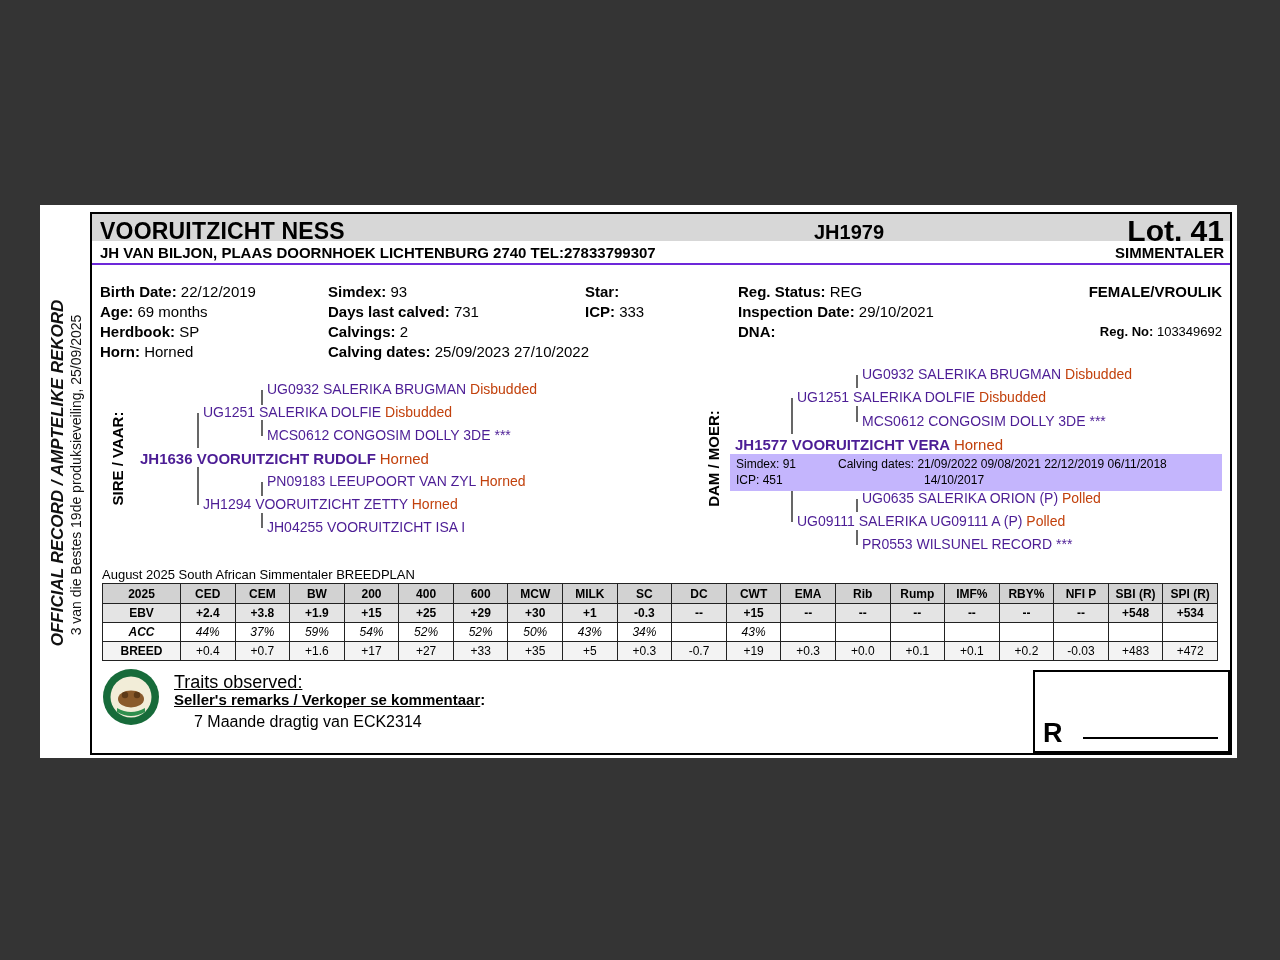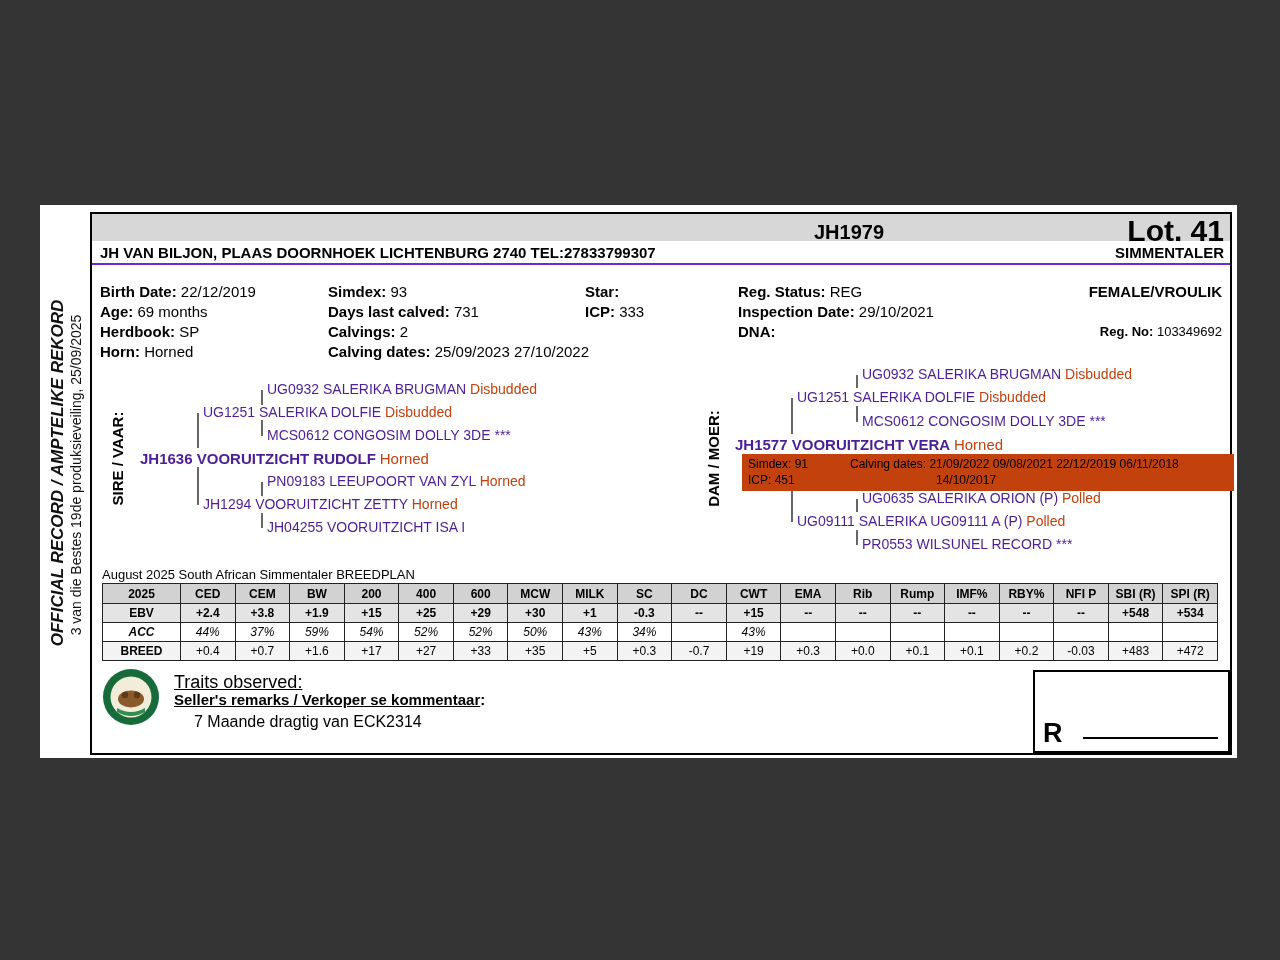--- a/index.html
+++ b/index.html
@@ -31,21 +31,21 @@
   .fld.boldval { font-weight:bold; }
 
   .vlabel { position:absolute; transform:rotate(-90deg); font-weight:bold; font-size:15px; white-space:nowrap; width:110px; text-align:center; }
 
   .ped { position:absolute; font-size:14px; white-space:nowrap; }
   .ped .nm { color:#4c1d95; }
   .ped .st { color:#c2410c; }
   .ped.main .nm { font-weight:bold; font-size:15px; }
   .ped.main .st { font-size:15px; }
 
-  .dam-info { position:absolute; left:638px; top:240px; width:492px; height:37px; background:#c2410c; font-size:12px;margin-left:12px; }
+  .dam-info { position:absolute; left:638px; top:240px; width:492px; height:37px; background:#c4b5fd; font-size:12px; }
   .dam-info span { position:absolute; white-space:nowrap; color:#000; }
 
   svg.tree { position:absolute; left:0; top:0; pointer-events:none; }
 
   .bp-title { position:absolute; left:10px; top:353px; font-size:13px; }
   .bp-src { position:absolute; left:733px; top:353px; font-size:13px; font-style:italic;margin-top:28px; }
   table.bp { position:absolute; left:10px; top:369px; width:1116px; border-collapse:collapse; table-layout:fixed; }
   .bp th, .bp td { border:1px solid #222; font-size:12px; text-align:center; padding:2px 0; overflow:hidden; white-space:nowrap; }
   .bp th { background:#d2d2d2; font-weight:bold; height:20px; }
   .bp tr.ebv td { background:#e4e4e4; font-weight:bold; }
@@ -69,20 +69,21 @@
 
 <div class="stage">
   <div class="paper">
 
     <div class="vside official">OFFICIAL RECORD / AMPTELIKE REKORD</div>
     <div class="vside event">3 van die Bestes 19de produksieveiling, 25/09/2025</div>
 
     <div class="doc">
 
       <div class="hdr">
+        <span class="hdr-title">VOORUITZICHT NESS</span>
         <span class="hdr-id">JH1979</span>
         <span class="hdr-lot">Lot. 41</span>
       </div>
       <div class="sellerbar">
         <span class="seller">JH VAN BILJON, PLAAS DOORNHOEK LICHTENBURG 2740 TEL:27833799307</span>
         <span class="breedname">SIMMENTALER</span>
       </div>
 
       <div class="fld" style="left:8px; top:69px;"><b>Birth Date:</b> <span>22/12/2019</span></div>
       <div class="fld" style="left:8px; top:89px;"><b>Age:</b> <span>69 months</span></div>

